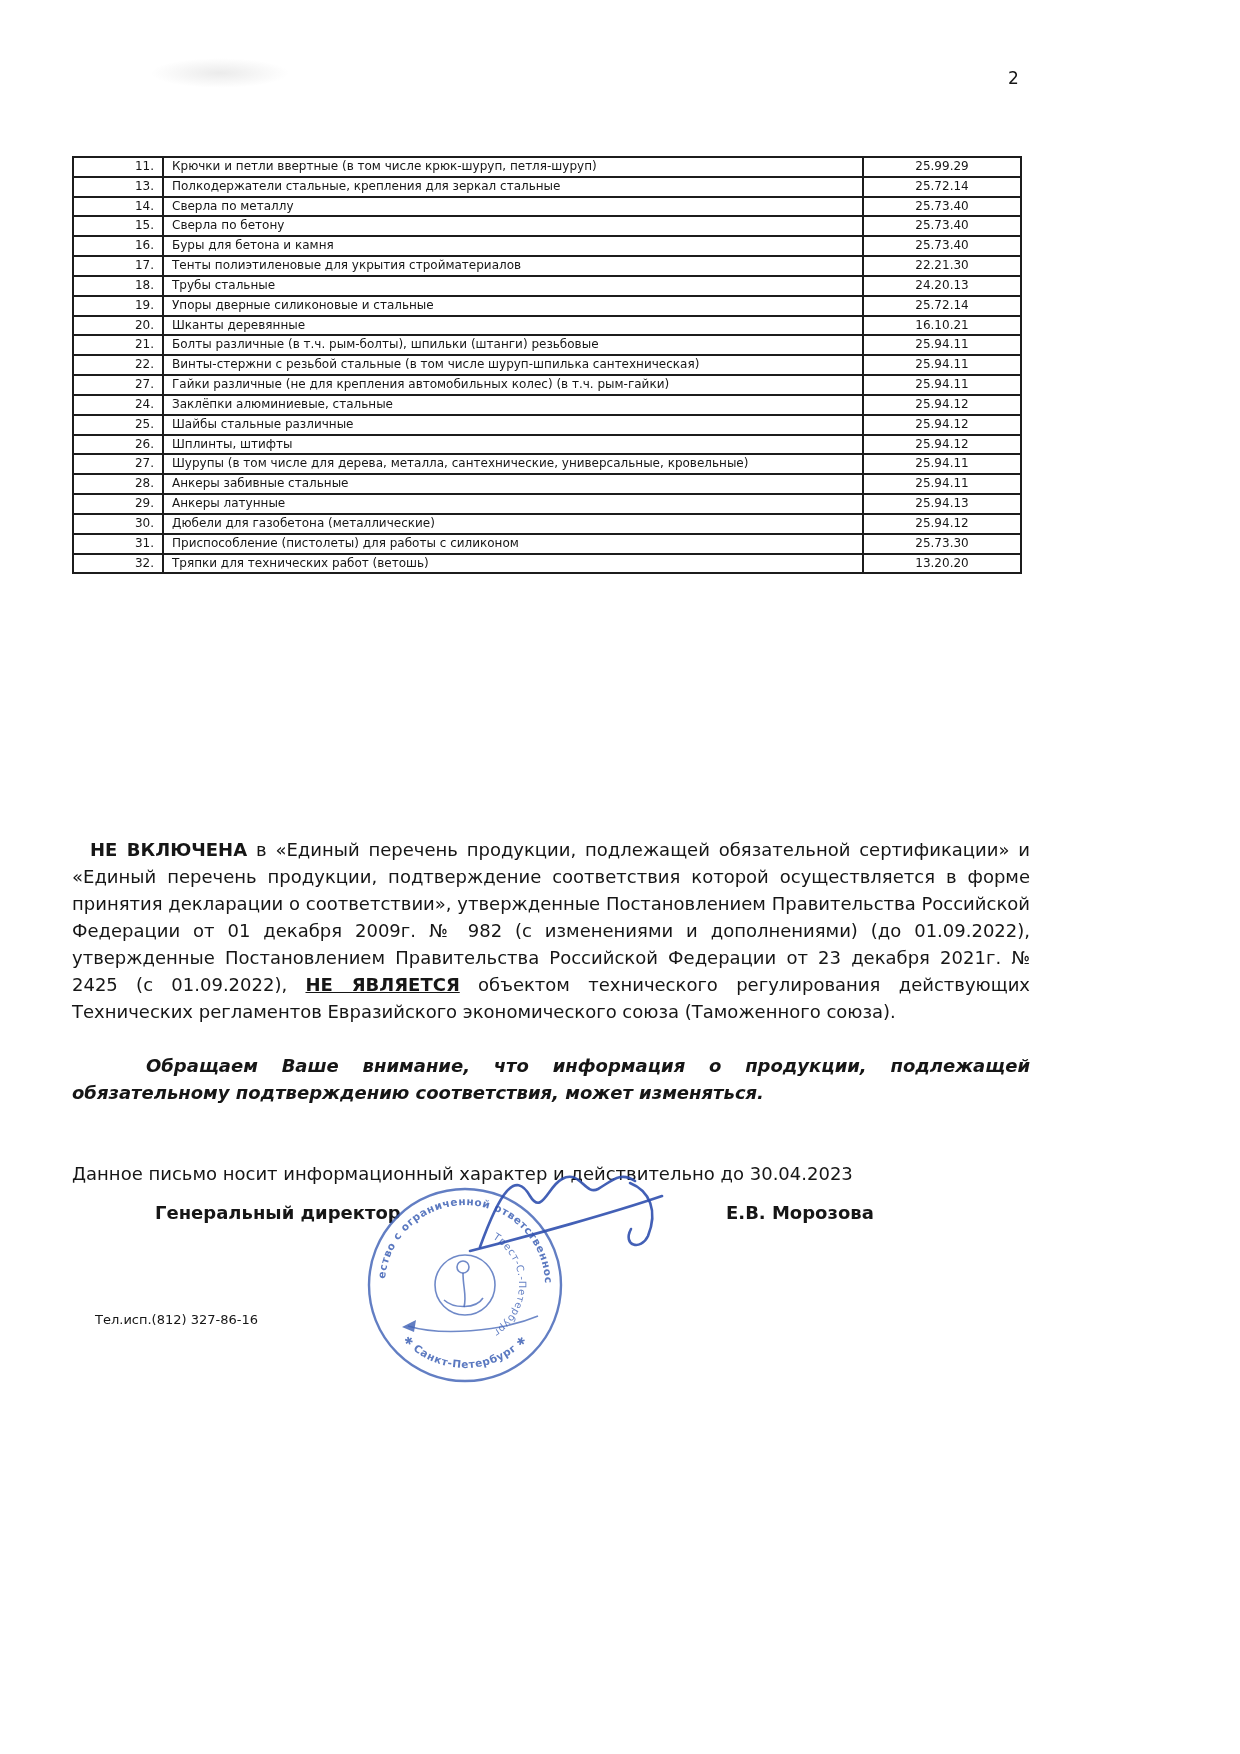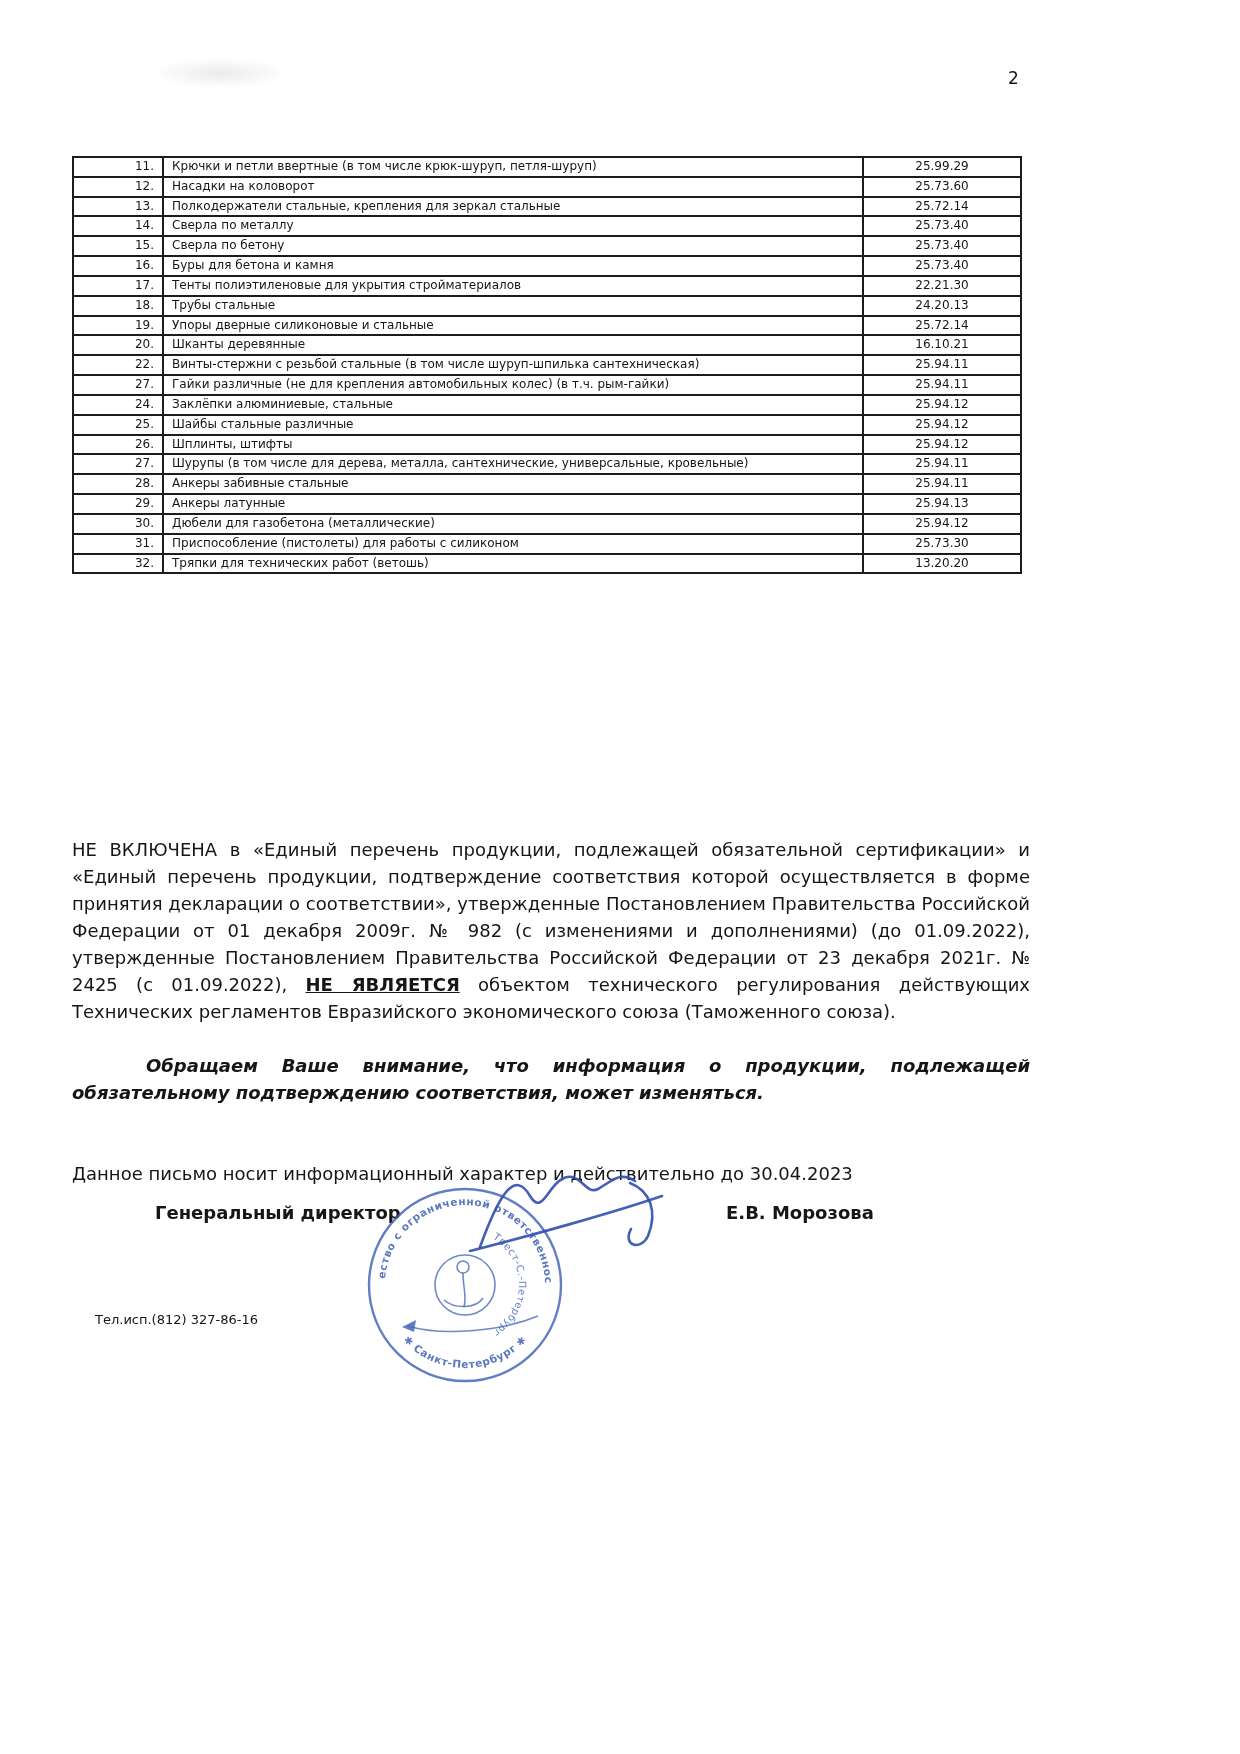--- a/index.html
+++ b/index.html
@@ -24,21 +24,21 @@
   td.col-num  { width:72px;  text-align:right; padding-right:12px; white-space:nowrap; }
   td.col-name { }
   td.col-code { width:140px; text-align:center; white-space:nowrap; }
   .para {
     position:absolute; left:72px; width:958px;
     font-size:18px; line-height:27px; text-align:justify;
   }
   #para1 { top:836px; }
   #para2 { top:1052px; font-style:italic; text-indent:74px;font-weight:bold; }
   #para3 { top:1128px; font-weight:normal; text-align:left;margin-top:32px; }
-  .lead-bold { font-weight:normal; }
+  .lead-bold { font-weight:bold;margin-left:18px; }
   .lead-bold-underline { font-weight:bold; text-decoration:underline; }
   .sig-row { position:absolute; top:1202px; left:0; width:1088px; height:30px; font-size:18px; font-weight:bold; }
   .sig-title { position:absolute; left:155px; top:0; }
   .sig-name  { position:absolute; left:726px; top:0; }
   .phone { position:absolute; top:1312px; left:95px; font-size:13px; }
   .stamp-svg { position:absolute; top:1150px; left:330px; width:350px; height:270px; }
   .stamp-stroke { fill:none; stroke:#3f62b6; stroke-width:2.4; opacity:0.82; }
   .stamp-thin   { fill:none; stroke:#3f62b6; stroke-width:1.6; opacity:0.75; }
   .stamp-text   { fill:#3f62b6; opacity:0.85; font-family:"DejaVu Sans","Liberation Sans",sans-serif;
                   font-size:10.5px; letter-spacing:0.6px; font-weight:bold; }
@@ -57,25 +57,20 @@
   <div class="page-number">2</div>
 
   <table class="products">
     <tbody>
         <tr>
           <td class="col-num">11.</td>
           <td class="col-name">Крючки и петли ввертные (в том числе крюк-шуруп, петля-шуруп)</td>
           <td class="col-code">25.99.29</td>
         </tr>
         <tr>
-          <td class="col-num">12.</td>
-          <td class="col-name">Насадки на коловорот</td>
-          <td class="col-code">25.73.60</td>
-        </tr>
-        <tr>
           <td class="col-num">13.</td>
           <td class="col-name">Полкодержатели стальные, крепления для зеркал стальные</td>
           <td class="col-code">25.72.14</td>
         </tr>
         <tr>
           <td class="col-num">14.</td>
           <td class="col-name">Сверла по металлу</td>
           <td class="col-code">25.73.40</td>
         </tr>
         <tr>
@@ -100,20 +95,25 @@
         </tr>
         <tr>
           <td class="col-num">19.</td>
           <td class="col-name">Упоры дверные силиконовые и стальные</td>
           <td class="col-code">25.72.14</td>
         </tr>
         <tr>
           <td class="col-num">20.</td>
           <td class="col-name">Шканты деревянные</td>
           <td class="col-code">16.10.21</td>
+        </tr>
+        <tr>
+          <td class="col-num">21.</td>
+          <td class="col-name">Болты различные (в т.ч. рым-болты), шпильки (штанги) резьбовые</td>
+          <td class="col-code">25.94.11</td>
         </tr>
         <tr>
           <td class="col-num">22.</td>
           <td class="col-name">Винты-стержни с резьбой стальные (в том числе шуруп-шпилька сантехническая)</td>
           <td class="col-code">25.94.11</td>
         </tr>
         <tr>
           <td class="col-num">27.</td>
           <td class="col-name">Гайки различные (не для крепления автомобильных колес) (в т.ч. рым-гайки)</td>
           <td class="col-code">25.94.11</td>

